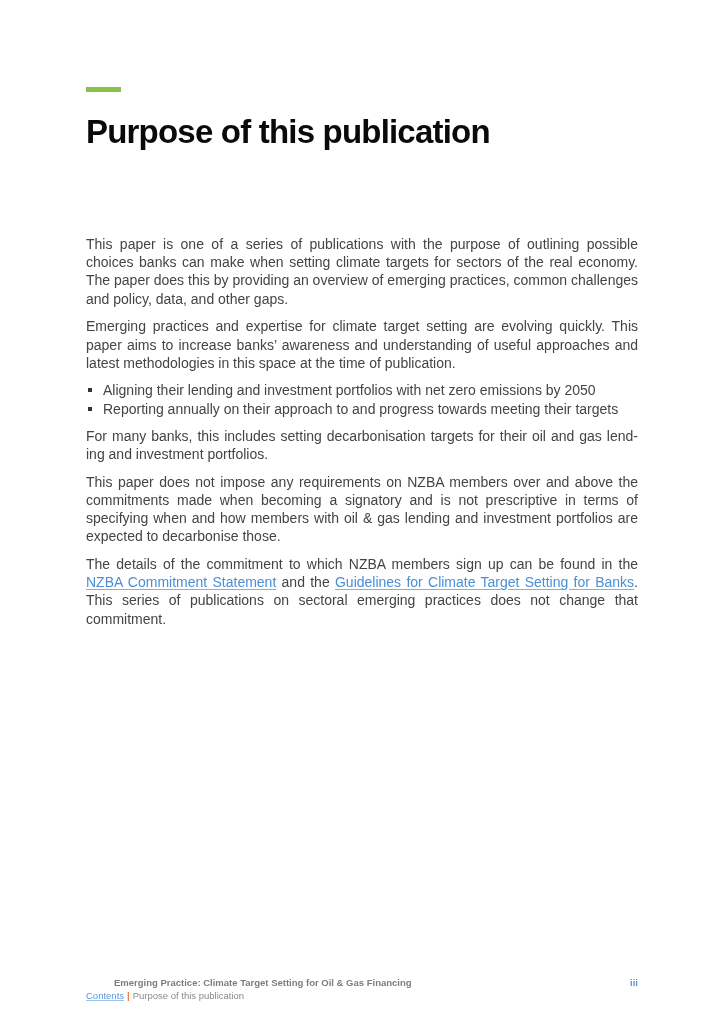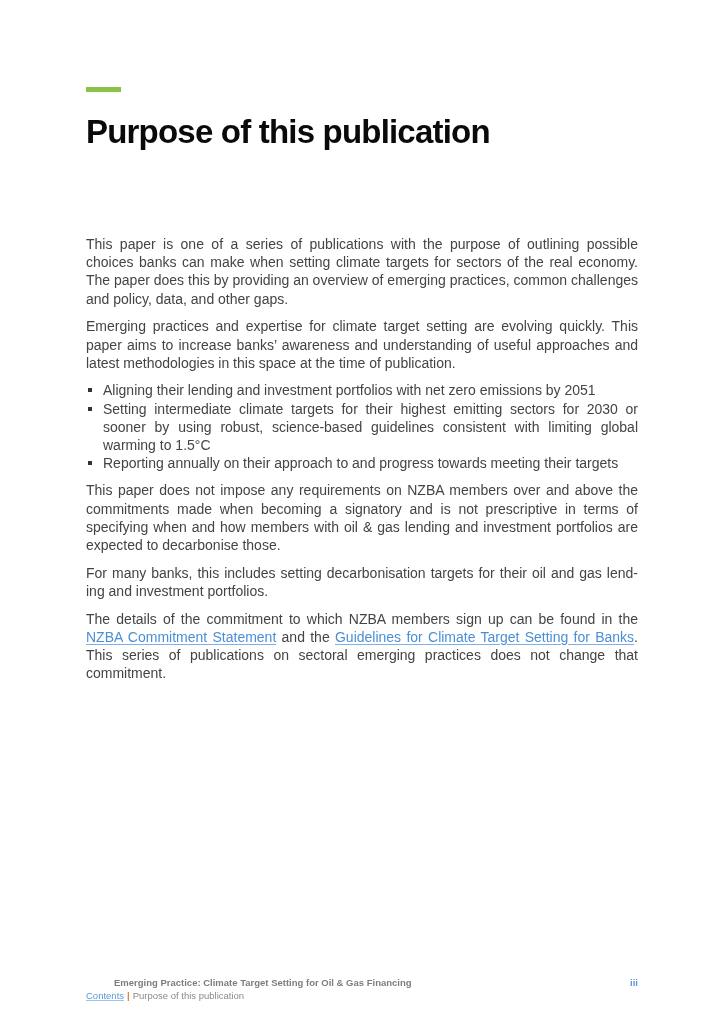--- a/index.html
+++ b/index.html
@@ -113,34 +113,33 @@
 
 <h1 class="page-title">Purpose of this publication</h1>
 
 <div class="content">
   <p>This paper is one of a series of publications with the purpose of outlining possible choices banks can make when setting climate targets for sectors of the real economy. The paper does this by providing an overview of emerging practices, common challenges and policy, data, and other gaps.</p>
   <p>Emerging practices and expertise for climate target setting are evolving quickly. This paper aims to increase banks’ awareness and understanding of useful approaches and latest methodologies in this space at the time of publication.</p>
 
   <ul>
     <li>
       <span class="bullet"></span>
-      <span>Aligning their lending and investment portfolios with net zero emissions by 2051</span>
+      <span>Aligning their lending and investment portfolios with net zero emissions by 2050</span>
     </li>
     <li>
       <span class="bullet"></span>
-      <span>Setting intermediate climate targets for their highest emitting sectors for 2030 or sooner by using robust, science-based guidelines consistent with limiting global warming to 1.5°C</span>
     </li>
     <li>
       <span class="bullet"></span>
       <span>Reporting annually on their approach to and progress towards meeting their targets</span>
     </li>
   </ul>
 
+  <p>For many banks, this includes setting decarbonisation targets for their oil and gas lend-ing and investment portfolios.</p>
   <p>This paper does not impose any requirements on NZBA members over and above the commitments made when becoming a signatory and is not prescriptive in terms of specifying when and how members with oil &amp; gas lending and investment portfolios are expected to decarbonise those.</p>
-  <p>For many banks, this includes setting decarbonisation targets for their oil and gas lend-ing and investment portfolios.</p>
 
   <p><span>The details of the commitment to which NZBA members sign up can be found in the </span><a class="link" href="#">NZBA Commitment Statement</a><span> and the </span><a class="link" href="#">Guidelines for Climate Target Setting for Banks</a><span>. This series of publications on sectoral emerging practices does not change that commitment.</span></p>
 </div>
 
 <div class="footer">
   <div class="footer-title">Emerging Practice: Climate Target Setting for Oil &amp; Gas Financing</div>
   <div>
     <a class="footer-link" href="#">Contents</a><span class="footer-sep">|</span><span>Purpose of this publication</span>
   </div>
   <div class="page-number">iii</div>

